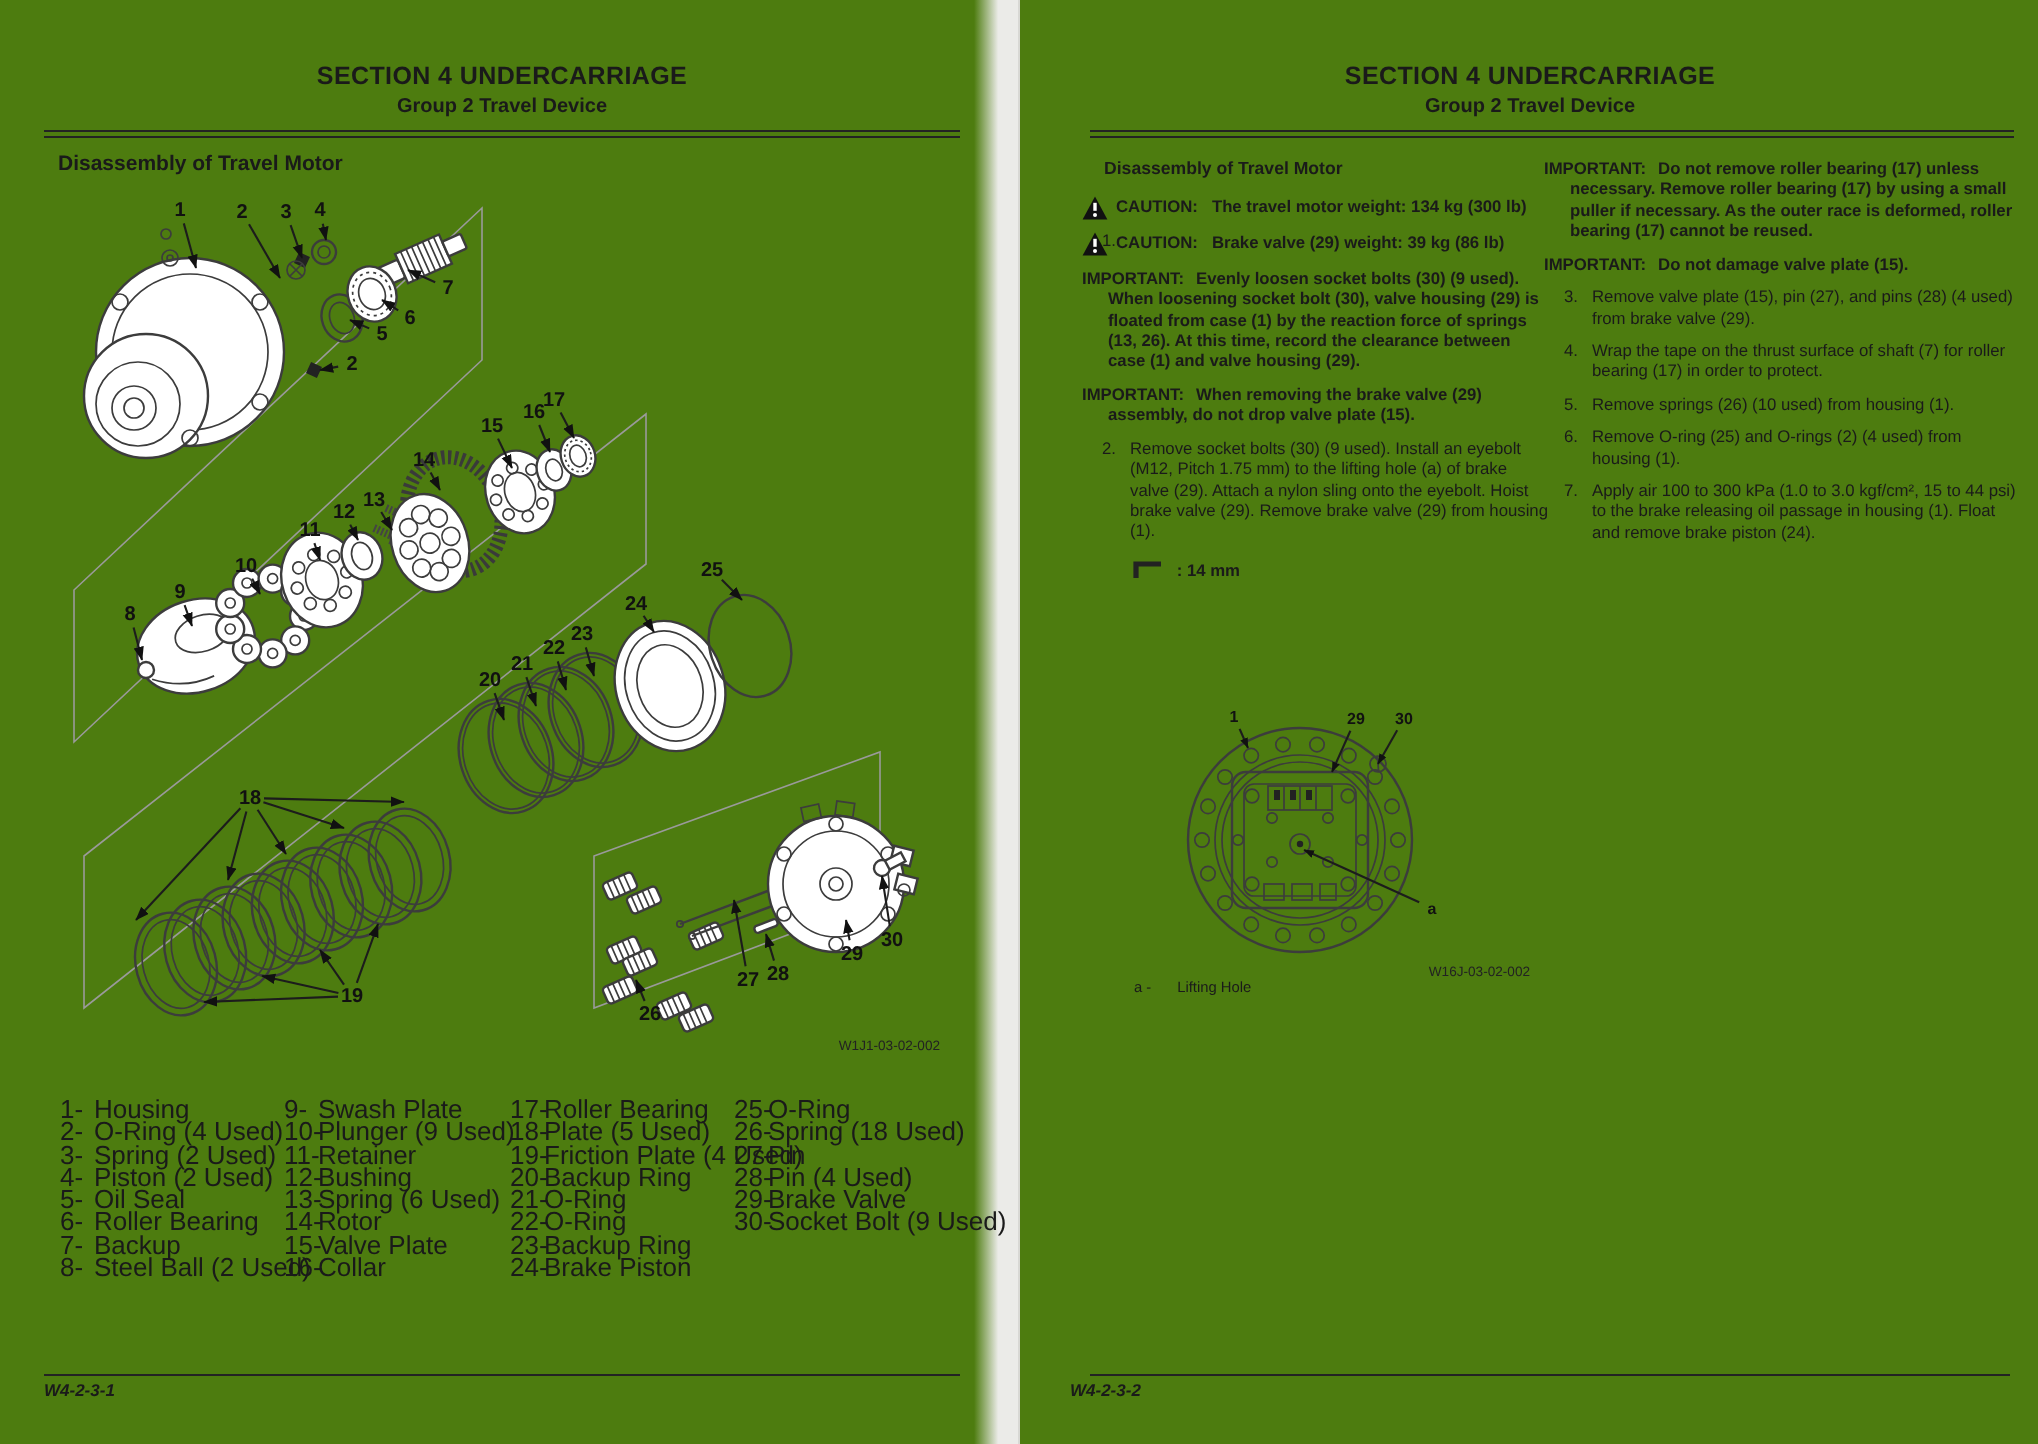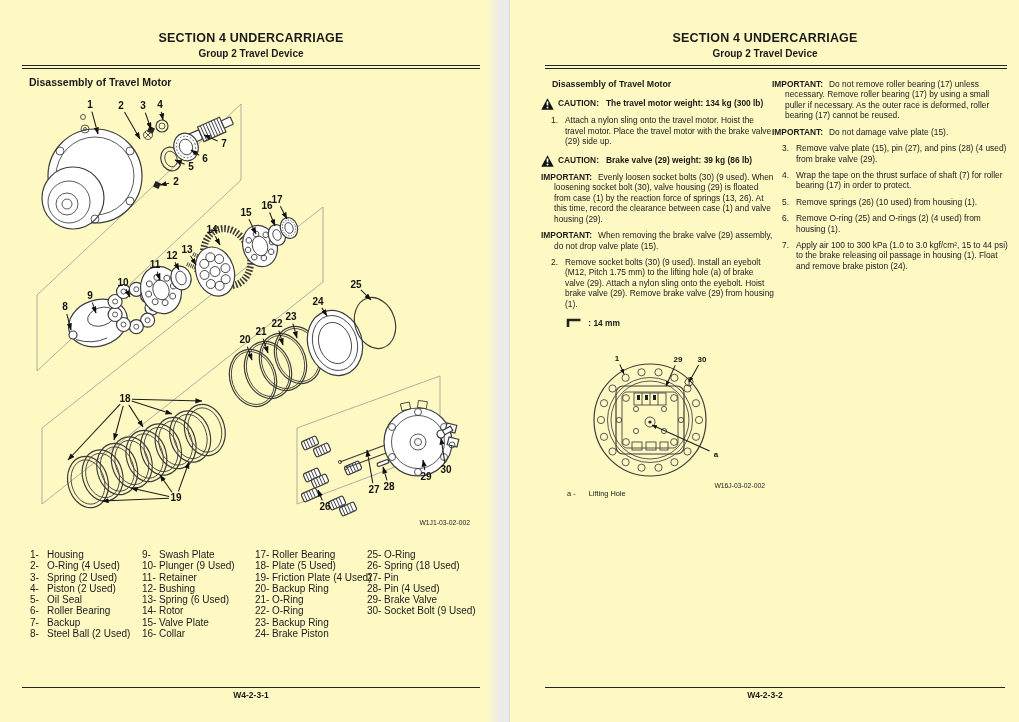--- a/index.html
+++ b/index.html
@@ -1,16 +1,16 @@
 <!DOCTYPE html>
 <html><head>
 <meta charset="utf-8">
 <style>
   html,body{margin:0;padding:0;background:#fff;}
-  .canvas{position:relative;width:1019px;height:722px;background:#fef9c3;overflow:hidden;
+  .canvas{position:relative;width:1019px;height:722px;background:#4d7c0f;overflow:hidden;
           font-family:"Liberation Sans",sans-serif;color:#1a1a1a;}
   .page{position:absolute;inset:0;}
   .abs{position:absolute;}
   .gutter{position:absolute;left:487px;top:0;width:22px;height:722px;
           background:linear-gradient(to right, rgba(235,235,232,0), #ebebe8 55%);}
   .gutter-edge{position:absolute;left:509px;top:0;width:1px;height:722px;background:#d8d8d4;}
 
   .pghead{position:absolute;text-align:center;}
   .h1{font-size:12.5px;font-weight:700;letter-spacing:.2px;}
   .h2{font-size:10px;font-weight:700;margin-top:3px;}
@@ -19,33 +19,33 @@
   .doc-title{position:absolute;font-size:10.5px;font-weight:700;}
 
   
   .col{position:absolute;font-size:8.4px;line-height:1.24;}
   .blk{margin:0 0 6px 0;}
   .blk .ci-wrap,.blk .wi-wrap{display:none;}
   .blk.heading{font-weight:700;font-size:8.8px;margin:0 0 8px 11px;}
   .blk.caution{position:relative;padding-left:17px;font-weight:700;margin:8px 0 7px 0;}
   .blk.caution .ci-wrap{display:block;position:absolute;left:0;top:0;}
   .blk.caution .lbl{margin-right:7px;}
-  .blk.important{padding-left:13px;text-indent:-13px;font-weight:400;}
+  .blk.important{padding-left:13px;text-indent:-13px;font-weight:700;}
   .blk.important .lbl{margin-right:6px;}
   .blk.step{position:relative;padding-left:24px;}
   .blk.step .num{position:absolute;left:10px;top:0;}
   .blk.spec{margin:9px 0 0 25px;font-weight:700;}
   .blk.spec .wi-wrap{display:inline-block;vertical-align:-1px;margin-right:5px;}
 
   
-  .plist{position:absolute;font-size:10px;line-height:11.3px;}
+  .plist{position:absolute;font-size:13px;line-height:11.3px;}
   .pcol{position:absolute;top:0;white-space:nowrap;}
   .pn{display:inline-block;width:17px;}
 
-  .foot{position:absolute;font-size:8.5px;font-weight:700;text-align:center;}
+  .foot{position:absolute;font-size:8.5px;font-weight:700;font-style:italic;}
   .figcode{font-family:"Liberation Sans",sans-serif;font-size:6.8px;fill:#222;}
   .legend{position:absolute;font-size:7.4px;padding-left:24px;}
   .legend .k{margin-right:13px;}
 
   
   svg{overflow:visible;}
   .s1{fill:none;stroke:#3c3c3c;stroke-width:1.2;}
   .s{fill:none;stroke:#3c3c3c;stroke-width:.85;}
   .sw{fill:#fff;stroke:#3c3c3c;stroke-width:1.2;}
   .panel{fill:none;stroke:#9a9a9a;stroke-width:.8;}
@@ -498,21 +498,21 @@
               <path d="M6.5,3.4 V7.4" stroke="#fff" stroke-width="1.7"></path>
               <circle cx="6.5" cy="9.5" r="1" fill="#fff"></circle>
             </svg></span>
           
           <b class="lbl">CAUTION:</b><span class="num"></span><span class="txt">The travel motor weight: 134 kg (300 lb)</span>
         </div>
 
         <div class="blk step">
           
           
-          <b class="lbl"></b><span class="num">1.</span><span class="txt">Attach a nylon sling onto the travel motor. Hoist the travel motor. Place the travel motor with the brake valve (29) side up.</span>
+          <b class="lbl"></b><span class="num">1.</span>
         </div>
 
         <div class="blk caution">
           <span class="ci-wrap"><svg width="13" height="12" viewBox="0 0 13 12">
               <path d="M6.5,0.3 L12.7,11.7 L0.3,11.7 Z" fill="#111"></path>
               <path d="M6.5,3.4 V7.4" stroke="#fff" stroke-width="1.7"></path>
               <circle cx="6.5" cy="9.5" r="1" fill="#fff"></circle>
             </svg></span>
           
           <b class="lbl">CAUTION:</b><span class="num"></span><span class="txt">Brake valve (29) weight: 39 kg (86 lb)</span>

